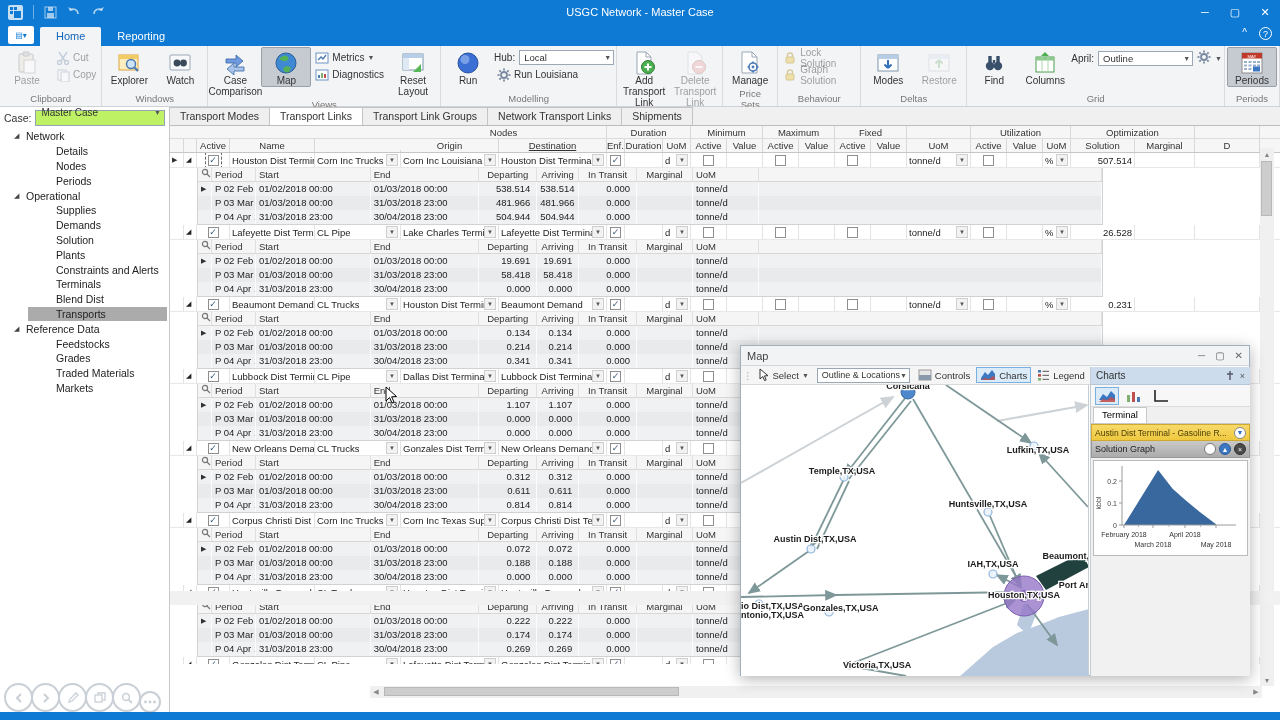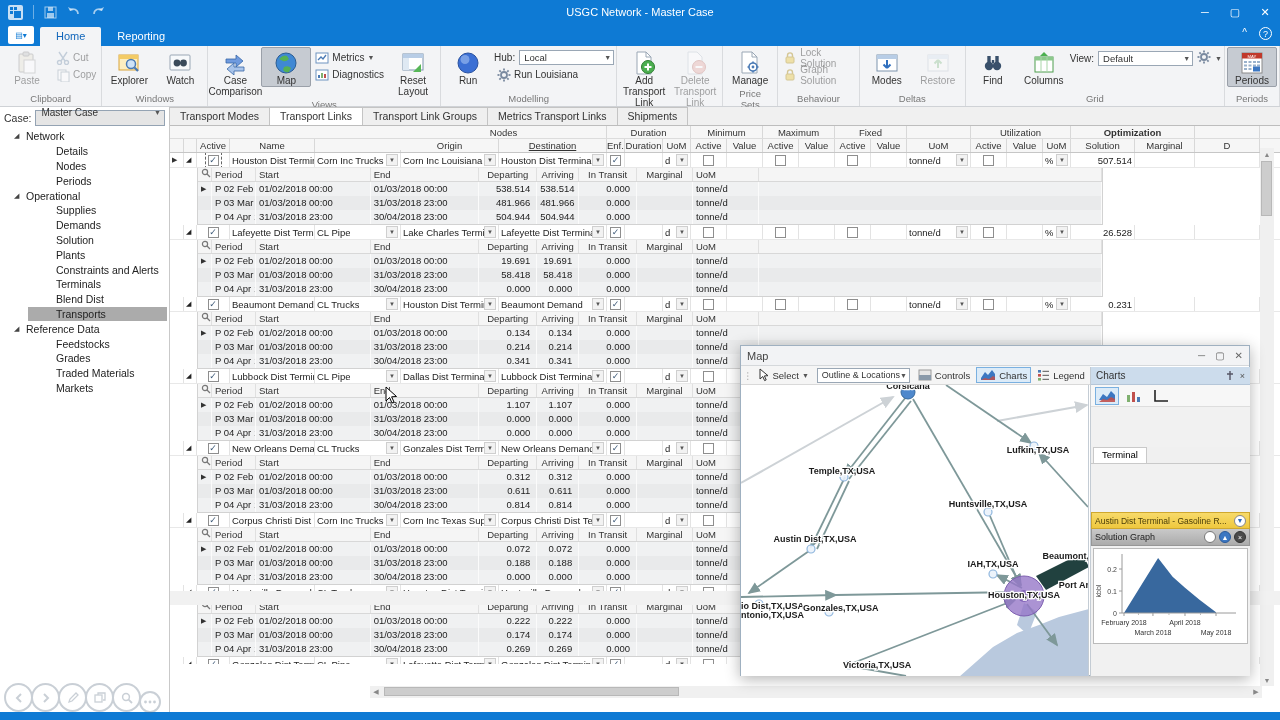--- a/index.html
+++ b/index.html
@@ -30,21 +30,21 @@
   .rbig.dis { opacity:.45; }
   .rstack { display:flex; flex-direction:column; justify-content:flex-start; gap:2px; padding-top:3px; }
   .rsmall { display:flex; align-items:center; gap:3px; font-size:10px; color:#333; padding:0 3px; height:15px; }
   .rsmall.dis { opacity:.45; }
   .rcombo { display:flex; align-items:center; gap:4px; font-size:10px; color:#333; }
   .rcombo .box { width:95px; height:15px; background:#fff; border:1px solid #9aa7b5; display:flex; align-items:center; justify-content:space-between; padding:0 2px 0 4px; font-size:9.5px; }
   .caret { font-size:7px; color:#555; }
   
   #sidebar { position:absolute; left:0; top:107px; width:170px; height:605px; background:#fff; border-right:1px solid #c9c9c9; }
   #case-row { display:flex; align-items:center; gap:4px; padding:3px 4px; font-size:10.5px; color:#333; }
-  #case-combo { flex:1; height:16px; border:1px solid #94a3b3; background:#e5e5e5; display:flex; align-items:center; justify-content:space-between; padding:0 3px 12px 5px; font-size:10px; }
+  #case-combo { flex:1; height:16px; border:1px solid #94a3b3; background:#bef264; display:flex; align-items:center; justify-content:space-between; padding:0 3px 12px 5px; font-size:10px; }
   .titem { display:flex; align-items:center; height:14.8px; font-size:10.5px; color:#222; }
   .titem .tw { width:12px; margin-left:14px; font-size:7px; color:#444; }
   .titem.child { padding-left:56px; }
   .titem.child.sel { background:#ababab; margin-left:28px; padding-left:28px; margin-right:2px; }
   
   #content { position:absolute; left:170px; top:107px; width:1110px; height:605px; background:#fff; }
   #ctabs { display:flex; height:19px; background:#f0f0f0; border-bottom:1px solid #bdbdbd; }
   .ctab { padding:2px 10px 0; font-size:10.5px; color:#333; border:1px solid #c4c4c4; border-bottom:none; background:#efefef; margin-left:-1px; }
   .ctab.active { background:#fff; position:relative; z-index:2; }
   #groupby { height:19px; background:#f5f5f5; border-bottom:1px solid #d6d6d6; font-size:10px; color:#666; display:flex; align-items:center; padding-left:6px; }
@@ -82,23 +82,23 @@
   .mtb-sep { width:1px; height:14px; background:#d0d0d0; }
   #map-combo { width:96px; height:15px; background:#fff; border:1px solid #9aa7b5; display:flex; align-items:center; justify-content:space-between; padding:0 2px 0 4px; font-size:9px; }
   #map-canvas { position:absolute; left:0; top:39px; width:348px; height:291px; background:#fff; border-right:1px solid #c4ccd4; overflow:hidden; }
   
   #charts-panel { position:absolute; left:349px; top:21px; width:160px; height:309px; background:#f1f1f1; border-left:1px solid #c4ccd4; }
   #cp-header { height:18px; background:#ccdcec; display:flex; align-items:center; padding:0 5px; font-size:10px; color:#333; border-bottom:1px solid #b5c6d8; }
   #cp-header .hicons { margin-left:auto; display:flex; gap:6px; align-items:center; color:#555; }
   #cp-icons { height:22px; background:#f7f7f7; display:flex; gap:3px; align-items:center; padding:0 4px; border-bottom:1px solid #ddd; }
   .cpi { width:24px; height:18px; display:flex; align-items:center; justify-content:center; border:1px solid transparent; }
   .cpi.sel { border-color:#7ab0e0; background:#dcebf8; }
-  #cp-tabrow { height:17px; background:#f0f0f0; border-bottom:1px solid #c9c9c9; display:flex;margin-top:40px; }
+  #cp-tabrow { height:17px; background:#f0f0f0; border-bottom:1px solid #c9c9c9; display:flex; }
   #cp-tab { background:#fff; border:1px solid #c9c9c9; border-bottom:none; font-size:9.5px; padding:1px 8px 0; margin-left:2px; }
-  #cp-yellow { height:17px; background:linear-gradient(#f7da6a,#efc83e); border:1px solid #cfa82e; display:flex; align-items:center; font-size:8.5px; color:#4a3d08; padding:0 3px;margin-top:48px; }
+  #cp-yellow { height:17px; background:linear-gradient(#f7da6a,#efc83e); border:1px solid #cfa82e; display:flex; align-items:center; font-size:8.5px; color:#4a3d08; padding:0 3px; }
   #cp-gray { height:17px; background:linear-gradient(#c9c9c9,#ababab); border:1px solid #979797; border-top:none; display:flex; align-items:center; font-size:9px; color:#222; padding:0 3px; }
   .cbtn { width:12px; height:12px; border-radius:50%; display:flex; align-items:center; justify-content:center; font-size:7px; flex:none; margin-left:3px; }
   #cp-chartbox { margin:2px; height:96px; background:#fff; border:1px solid #bbb; }
   
   .mlabel { font-family:"Liberation Sans",sans-serif; font-weight:bold; font-size:9px; fill:#1b1b1b; stroke:#ffffff; stroke-width:2.5px; paint-order:stroke; }
   
   #hstrip { position:absolute; left:170px; top:591px; width:1110px; height:14px; background:#f1f1f1; }
   #status-bar { position:absolute; left:0; top:712px; width:1280px; height:8px; background:#0e7ad4; }
   #ghost-nav { position:absolute; left:4px; top:683px; display:flex; gap:0; z-index:8; opacity:.33; }
   .gcirc { width:29px; height:29px; border:2px solid #5f7184; border-radius:50%; display:flex; align-items:center; justify-content:center; color:#5f7184; margin-right:-2px; background:rgba(255,255,255,.2); }
@@ -471,23 +471,23 @@
                 <rect x="3" y="6" width="18" height="3.5" fill="#8cc98c"></rect>
                 <line x1="9" y1="6" x2="9" y2="21" stroke="#a9d6a9"></line>
                 <line x1="15" y1="6" x2="15" y2="21" stroke="#a9d6a9"></line>
               </svg>
             </span>
           </div>
           <div>Columns</div>
         </div>
         <div class="rstack">
           <div class="rcombo">
-            <span>View:</span>
+            <span>April:</span>
             <div class="box">
-              <span>Default</span>
+              <span>Outline</span>
               <span class="caret">▼</span>
             </div>
             <span><svg width="14" height="14" xmlns="http://www.w3.org/2000/svg">
                 <circle cx="7" cy="7" r="3" fill="none" stroke="#7a8aa0" stroke-width="1.8"></circle>
                 <g stroke="#7a8aa0" stroke-width="1.8">
                   <line x1="7" y1="0.5" x2="7" y2="2.5"></line>
                   <line x1="7" y1="11.5" x2="7" y2="13.5"></line>
                   <line x1="0.5" y1="7" x2="2.5" y2="7"></line>
                   <line x1="11.5" y1="7" x2="13.5" y2="7"></line>
                   <line x1="2.4" y1="2.4" x2="3.8" y2="3.8"></line>
@@ -601,33 +601,33 @@
         <span>Markets</span>
       </div>
     </div>
 </div>
 
 <div id="content">
   <div id="ctabs">
       <div class="ctab">Transport Modes</div>
       <div class="ctab active">Transport Links</div>
       <div class="ctab">Transport Link Groups</div>
-      <div class="ctab">Metrics Transport Links</div>
+      <div class="ctab">Network Transport Links</div>
       <div class="ctab">Shipments</div>
     </div>
   <div id="hdr-band" class="hdr-band">
       <div class="hcell" style="width: 231px; border-right: none;"></div>
       <div class="hcell" style="width: 206px;">Nodes</div>
       <div class="hcell" style="width: 84px;">Duration</div>
       <div class="hcell" style="width: 72px;">Minimum</div>
       <div class="hcell" style="width: 72px;">Maximum</div>
       <div class="hcell" style="width: 72px;">Fixed</div>
       <div class="hcell" style="width: 64px;"></div>
       <div class="hcell" style="width: 100px;">Utilization</div>
-      <div class="hcell" style="width: 124px; font-weight: bold;">Optimization</div>
+      <div class="hcell" style="width: 124px;">Optimization</div>
       <div class="hcell" style="width: 65px;"></div>
     </div>
   <div id="hdr-cols" class="hdr-cols">
       <div class="hcell" style="width: 14px;"></div>
       <div class="hcell" style="width: 13px;"></div>
       <div class="hcell" style="width: 33px;">Active</div>
       <div class="hcell" style="width: 85px;">Name</div>
       <div class="hcell" style="width: 86px; margin-top: 11px;">Transport Mode</div>
       <div class="hcell" style="width: 98px;">Origin</div>
       <div class="hcell" style="width: 108px; text-decoration: underline;">Destination</div>

